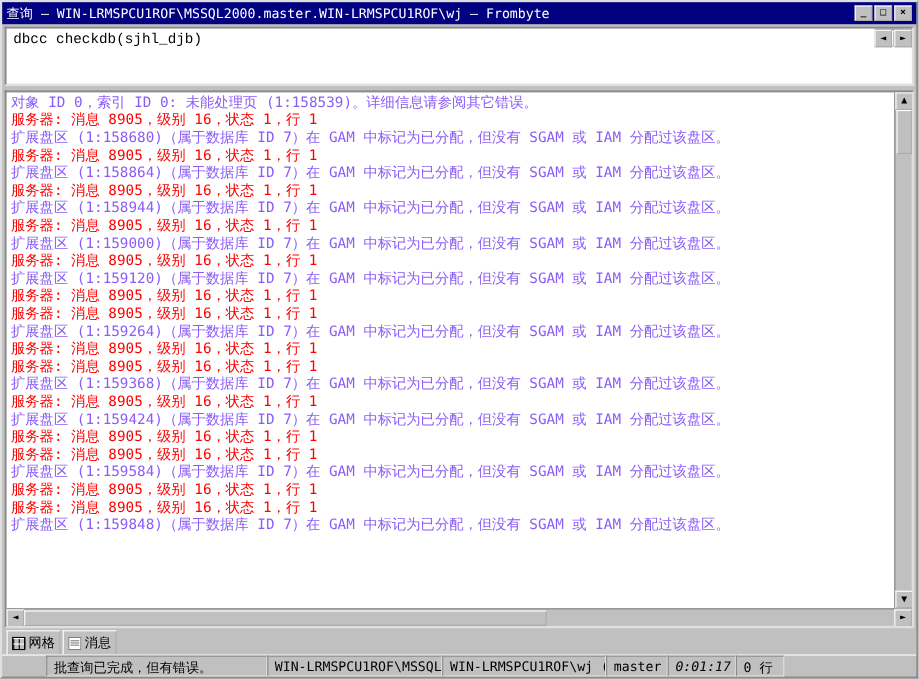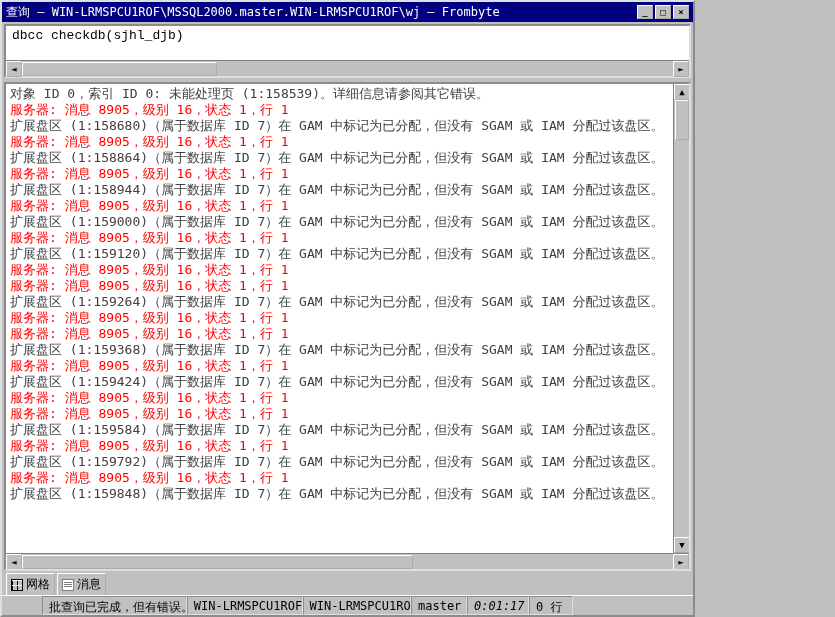--- a/index.html
+++ b/index.html
@@ -1,31 +1,31 @@
 <!DOCTYPE html>
 <html><head>
 <meta charset="utf-8">
 <style>
 * { margin: 0; padding: 0; box-sizing: border-box; }
 body { font-family: "SimSun", "宋体", monospace; font-size: 12px; background: #c0c0c0; overflow: hidden; }
-.window { width: 695px; height: 617px; background: #c0c0c0; border: 2px outset #dfdfdf; display: flex; flex-direction: column; }
+.window { width: 835px; height: 617px; background: #c0c0c0; border: 2px outset #dfdfdf; display: flex; flex-direction: column; }
 .titlebar { background: #000080; color: #fff; padding: 2px 4px; display: flex; align-items: center; justify-content: space-between; height: 20px; }
 .titlebar-text { font-size: 12px; white-space: nowrap; overflow: hidden; }
 .titlebar-buttons { display: flex; gap: 2px; }
 .tb-btn { width: 16px; height: 14px; background: #c0c0c0; border: 1px outset #fff; font-size: 9px; display: flex; align-items: center; justify-content: center; cursor: pointer; color: #000; font-weight: bold; }
-.editor-wrap { border: 2px inset #dfdfdf; margin: 2px; background: #fff; display: flex; flex-direction: column; height: 54px; }
+.editor-wrap { border: 2px inset #dfdfdf; margin: 2px; background: #fff; display: flex; flex-direction: row; height: 54px; }
 .editor { flex: 1; padding: 2px 6px; font-family: "Courier New", monospace; font-size: 13px; color: #000; overflow: hidden; }
 .hscroll { height: 16px; background: #c0c0c0; border-top: 1px solid #808080; display: flex; align-items: center; }
 .scroll-arrow { width: 16px; height: 16px; background: #c0c0c0; border: 1px outset #fff; text-align: center; font-size: 9px; line-height: 14px; cursor: pointer; }
 .scroll-track { flex: 1; height: 16px; }
 .scroll-thumb { width: 30%; height: 14px; background: #c0c0c0; border: 1px outset #fff; margin-top: 1px; }
 .results-wrap { border: 2px inset #dfdfdf; margin: 2px; background: #fff; flex: 1; display: flex; flex-direction: column; overflow: hidden; position: relative; }
 .results { flex: 1; padding: 2px 4px; font-family: "SimSun", monospace; font-size: 13px; line-height: 16px; overflow: hidden; white-space: nowrap; }
 .results .err { color: #ff0000; }
-.results .txt { color: #404040; }
+.results .txt { color: #8b5cf6; }
 .results-vscroll { position: absolute; right: 0; top: 0; bottom: 16px; width: 16px; background: #c0c0c0; border-left: 1px solid #808080; display: flex; flex-direction: column; }
 .vscroll-track { flex: 1; position: relative; }
 .vscroll-thumb { width: 14px; height: 40px; background: #c0c0c0; border: 1px outset #fff; margin-left: 1px; }
 .tabs { display: flex; align-items: flex-end; padding: 0 4px; gap: 2px; height: 22px; background: #c0c0c0; }
 .tab { display: flex; align-items: center; gap: 3px; padding: 2px 4px; background: #c0c0c0; border: 1px outset #fff; border-bottom: none; font-size: 12px; cursor: pointer; }
 .tab-icon { width: 12px; height: 12px; display: inline-block; }
 .grid-icon { background: linear-gradient(#fff,#fff) 0 0/100% 1px no-repeat, linear-gradient(#fff,#fff) 0 5px/100% 1px no-repeat, linear-gradient(#fff,#fff) 0 10px/100% 1px no-repeat, linear-gradient(#000,#000) 0 0/1px 100% no-repeat, linear-gradient(#000,#000) 5px 0/1px 100% no-repeat, linear-gradient(#000,#000) 10px 0/1px 100% no-repeat; border: 1px solid #000; }
 .msg-icon { background: #fff; border: 1px solid #808080; position: relative; }
 .msg-icon::before { content: ""; position: absolute; left: 1px; top: 2px; width: 8px; height: 1px; background: #808080; box-shadow: 0 2px #808080, 0 4px #808080; }
 .statusbar { display: flex; height: 20px; border-top: 1px solid #fff; }
@@ -74,21 +74,20 @@
         <div class="txt">扩展盘区 (1:159264)（属于数据库 ID 7）在 GAM 中标记为已分配，但没有 SGAM 或 IAM 分配过该盘区。</div>
         <div class="err">服务器: 消息 8905，级别 16，状态 1，行 1</div>
         <div class="err">服务器: 消息 8905，级别 16，状态 1，行 1</div>
         <div class="txt">扩展盘区 (1:159368)（属于数据库 ID 7）在 GAM 中标记为已分配，但没有 SGAM 或 IAM 分配过该盘区。</div>
         <div class="err">服务器: 消息 8905，级别 16，状态 1，行 1</div>
         <div class="txt">扩展盘区 (1:159424)（属于数据库 ID 7）在 GAM 中标记为已分配，但没有 SGAM 或 IAM 分配过该盘区。</div>
         <div class="err">服务器: 消息 8905，级别 16，状态 1，行 1</div>
         <div class="err">服务器: 消息 8905，级别 16，状态 1，行 1</div>
         <div class="txt">扩展盘区 (1:159584)（属于数据库 ID 7）在 GAM 中标记为已分配，但没有 SGAM 或 IAM 分配过该盘区。</div>
         <div class="err">服务器: 消息 8905，级别 16，状态 1，行 1</div>
-        <div class="txt">扩展盘区 (1:159792)（属于数据库 ID 7）在 GAM 中标记为已分配，但没有 SGAM 或 IAM 分配过该盘区。</div>
         <div class="err">服务器: 消息 8905，级别 16，状态 1，行 1</div>
         <div class="txt">扩展盘区 (1:159848)（属于数据库 ID 7）在 GAM 中标记为已分配，但没有 SGAM 或 IAM 分配过该盘区。</div>
       </div>
     <div class="results-vscroll">
       <div class="scroll-arrow">▲</div>
       <div class="vscroll-track">
           <div class="vscroll-thumb"></div>
         </div>
       <div class="scroll-arrow">▼</div>
     </div>

